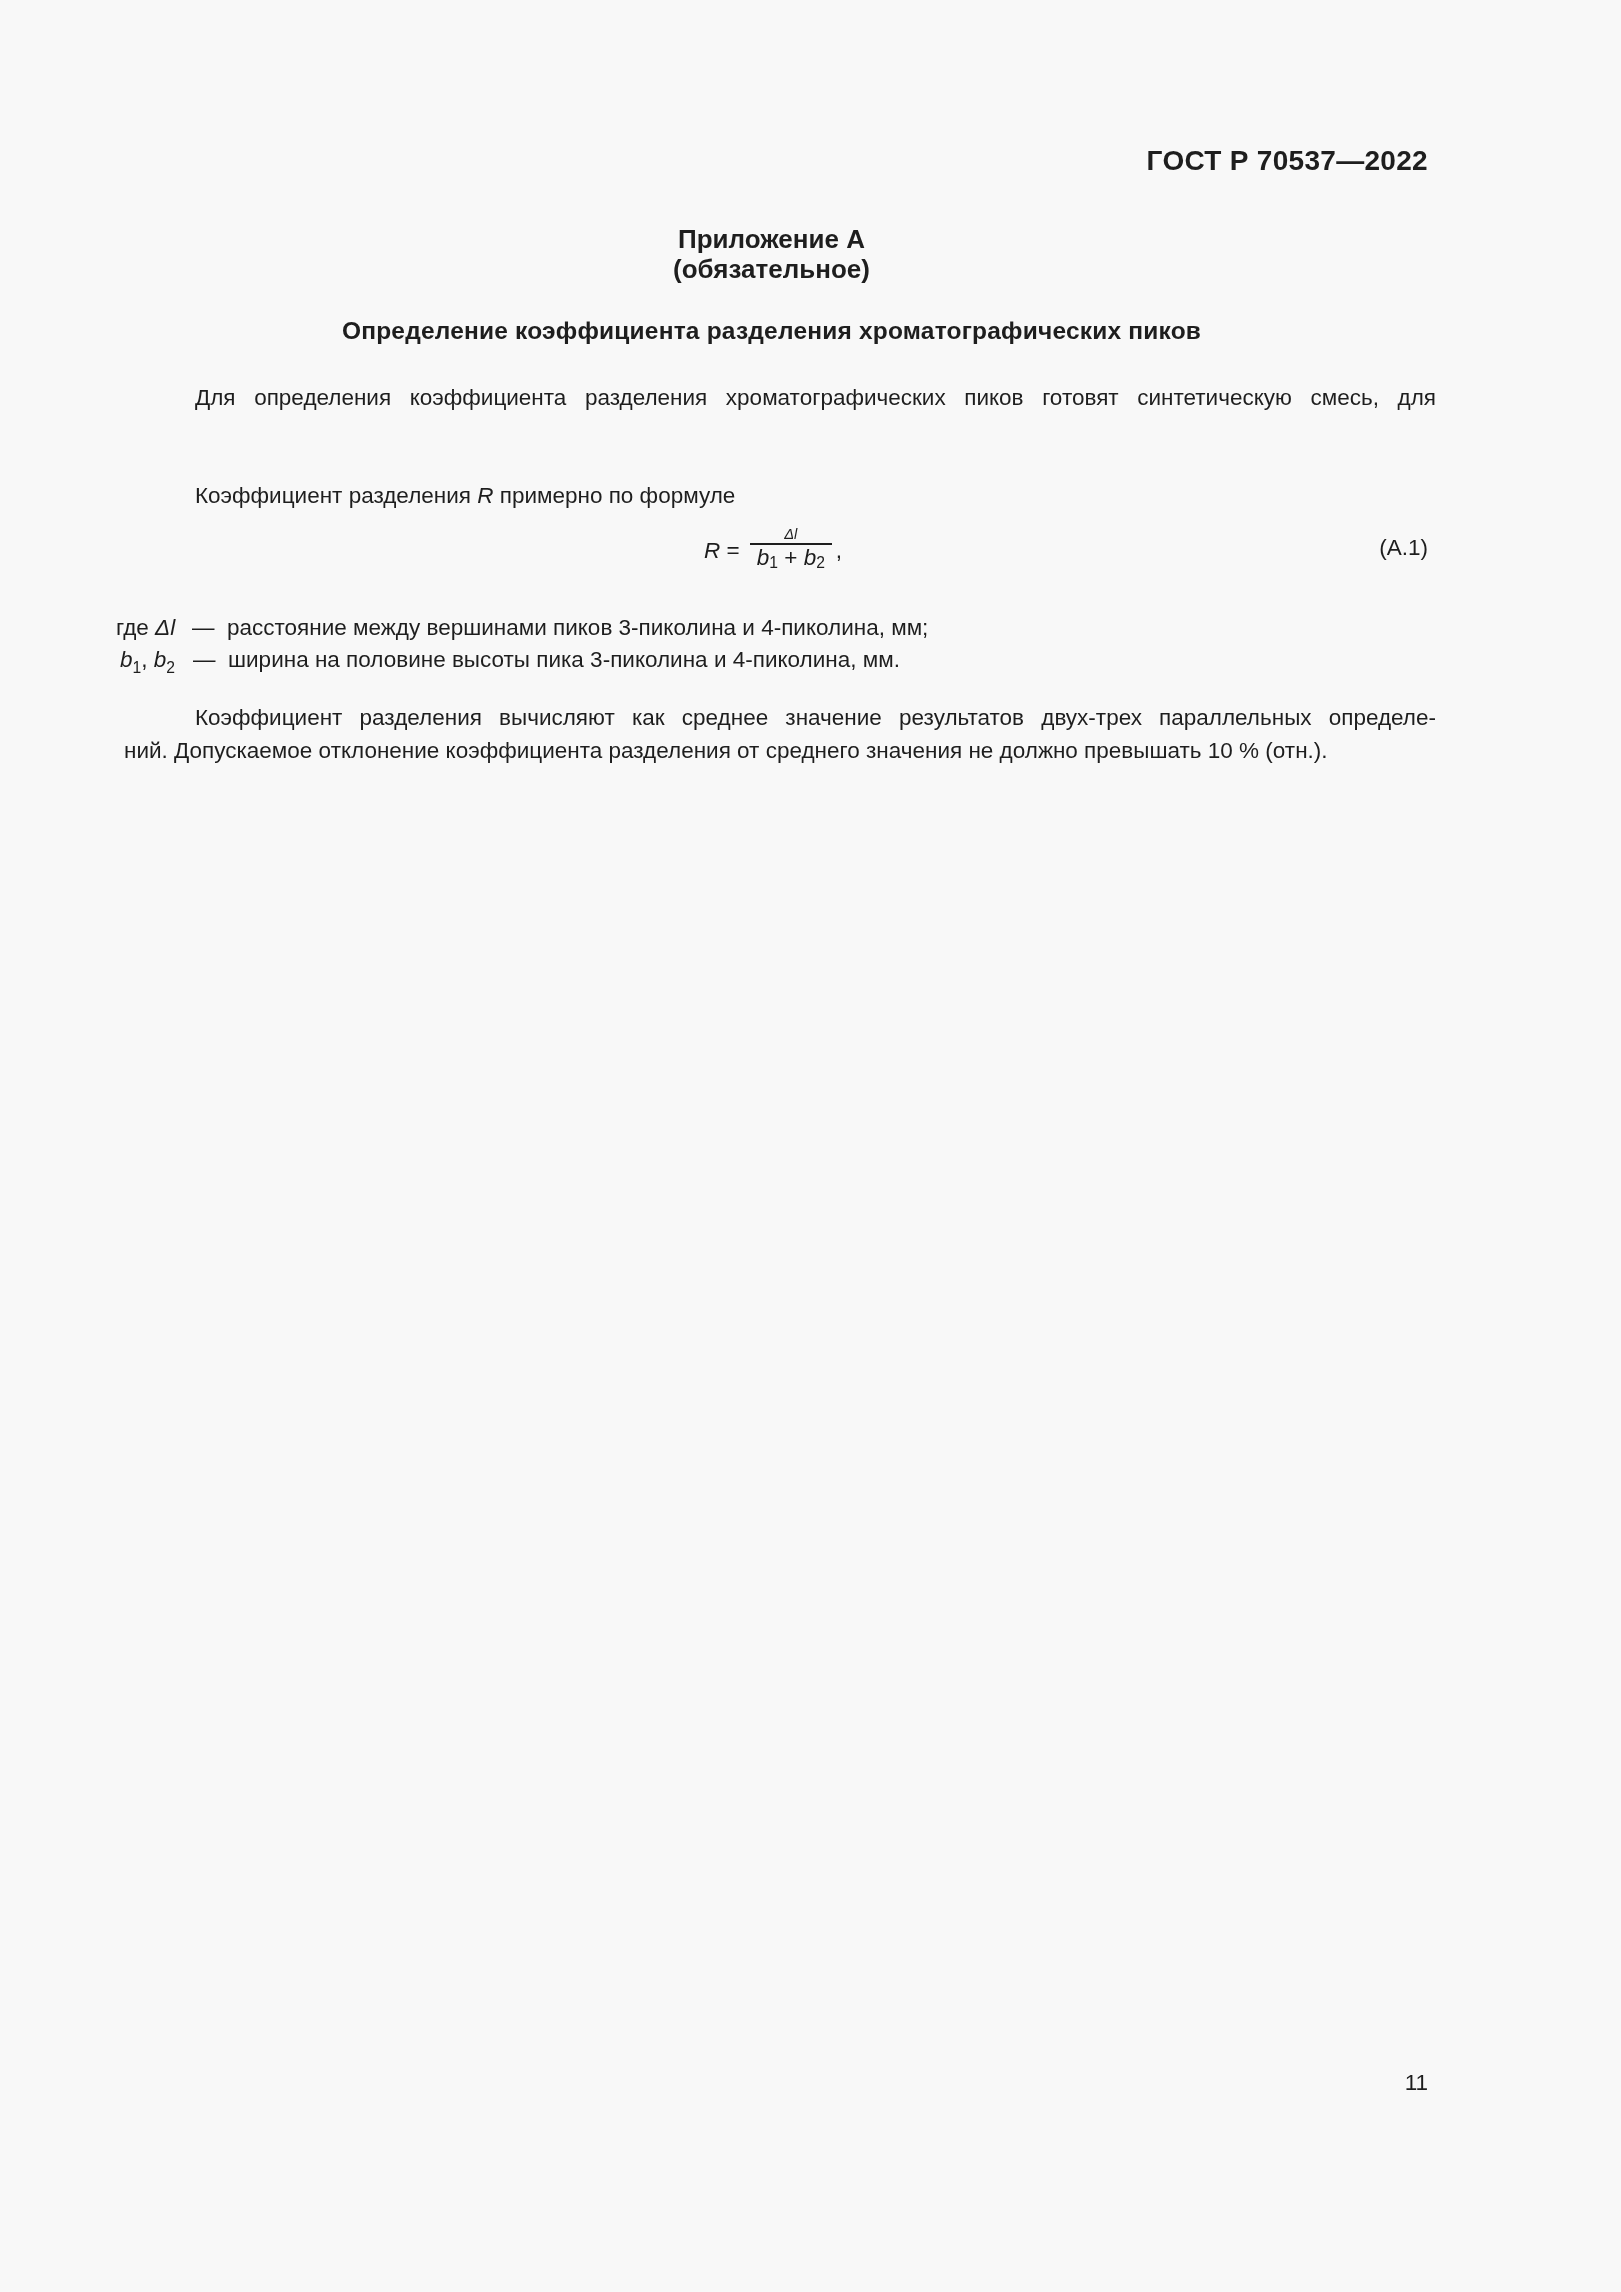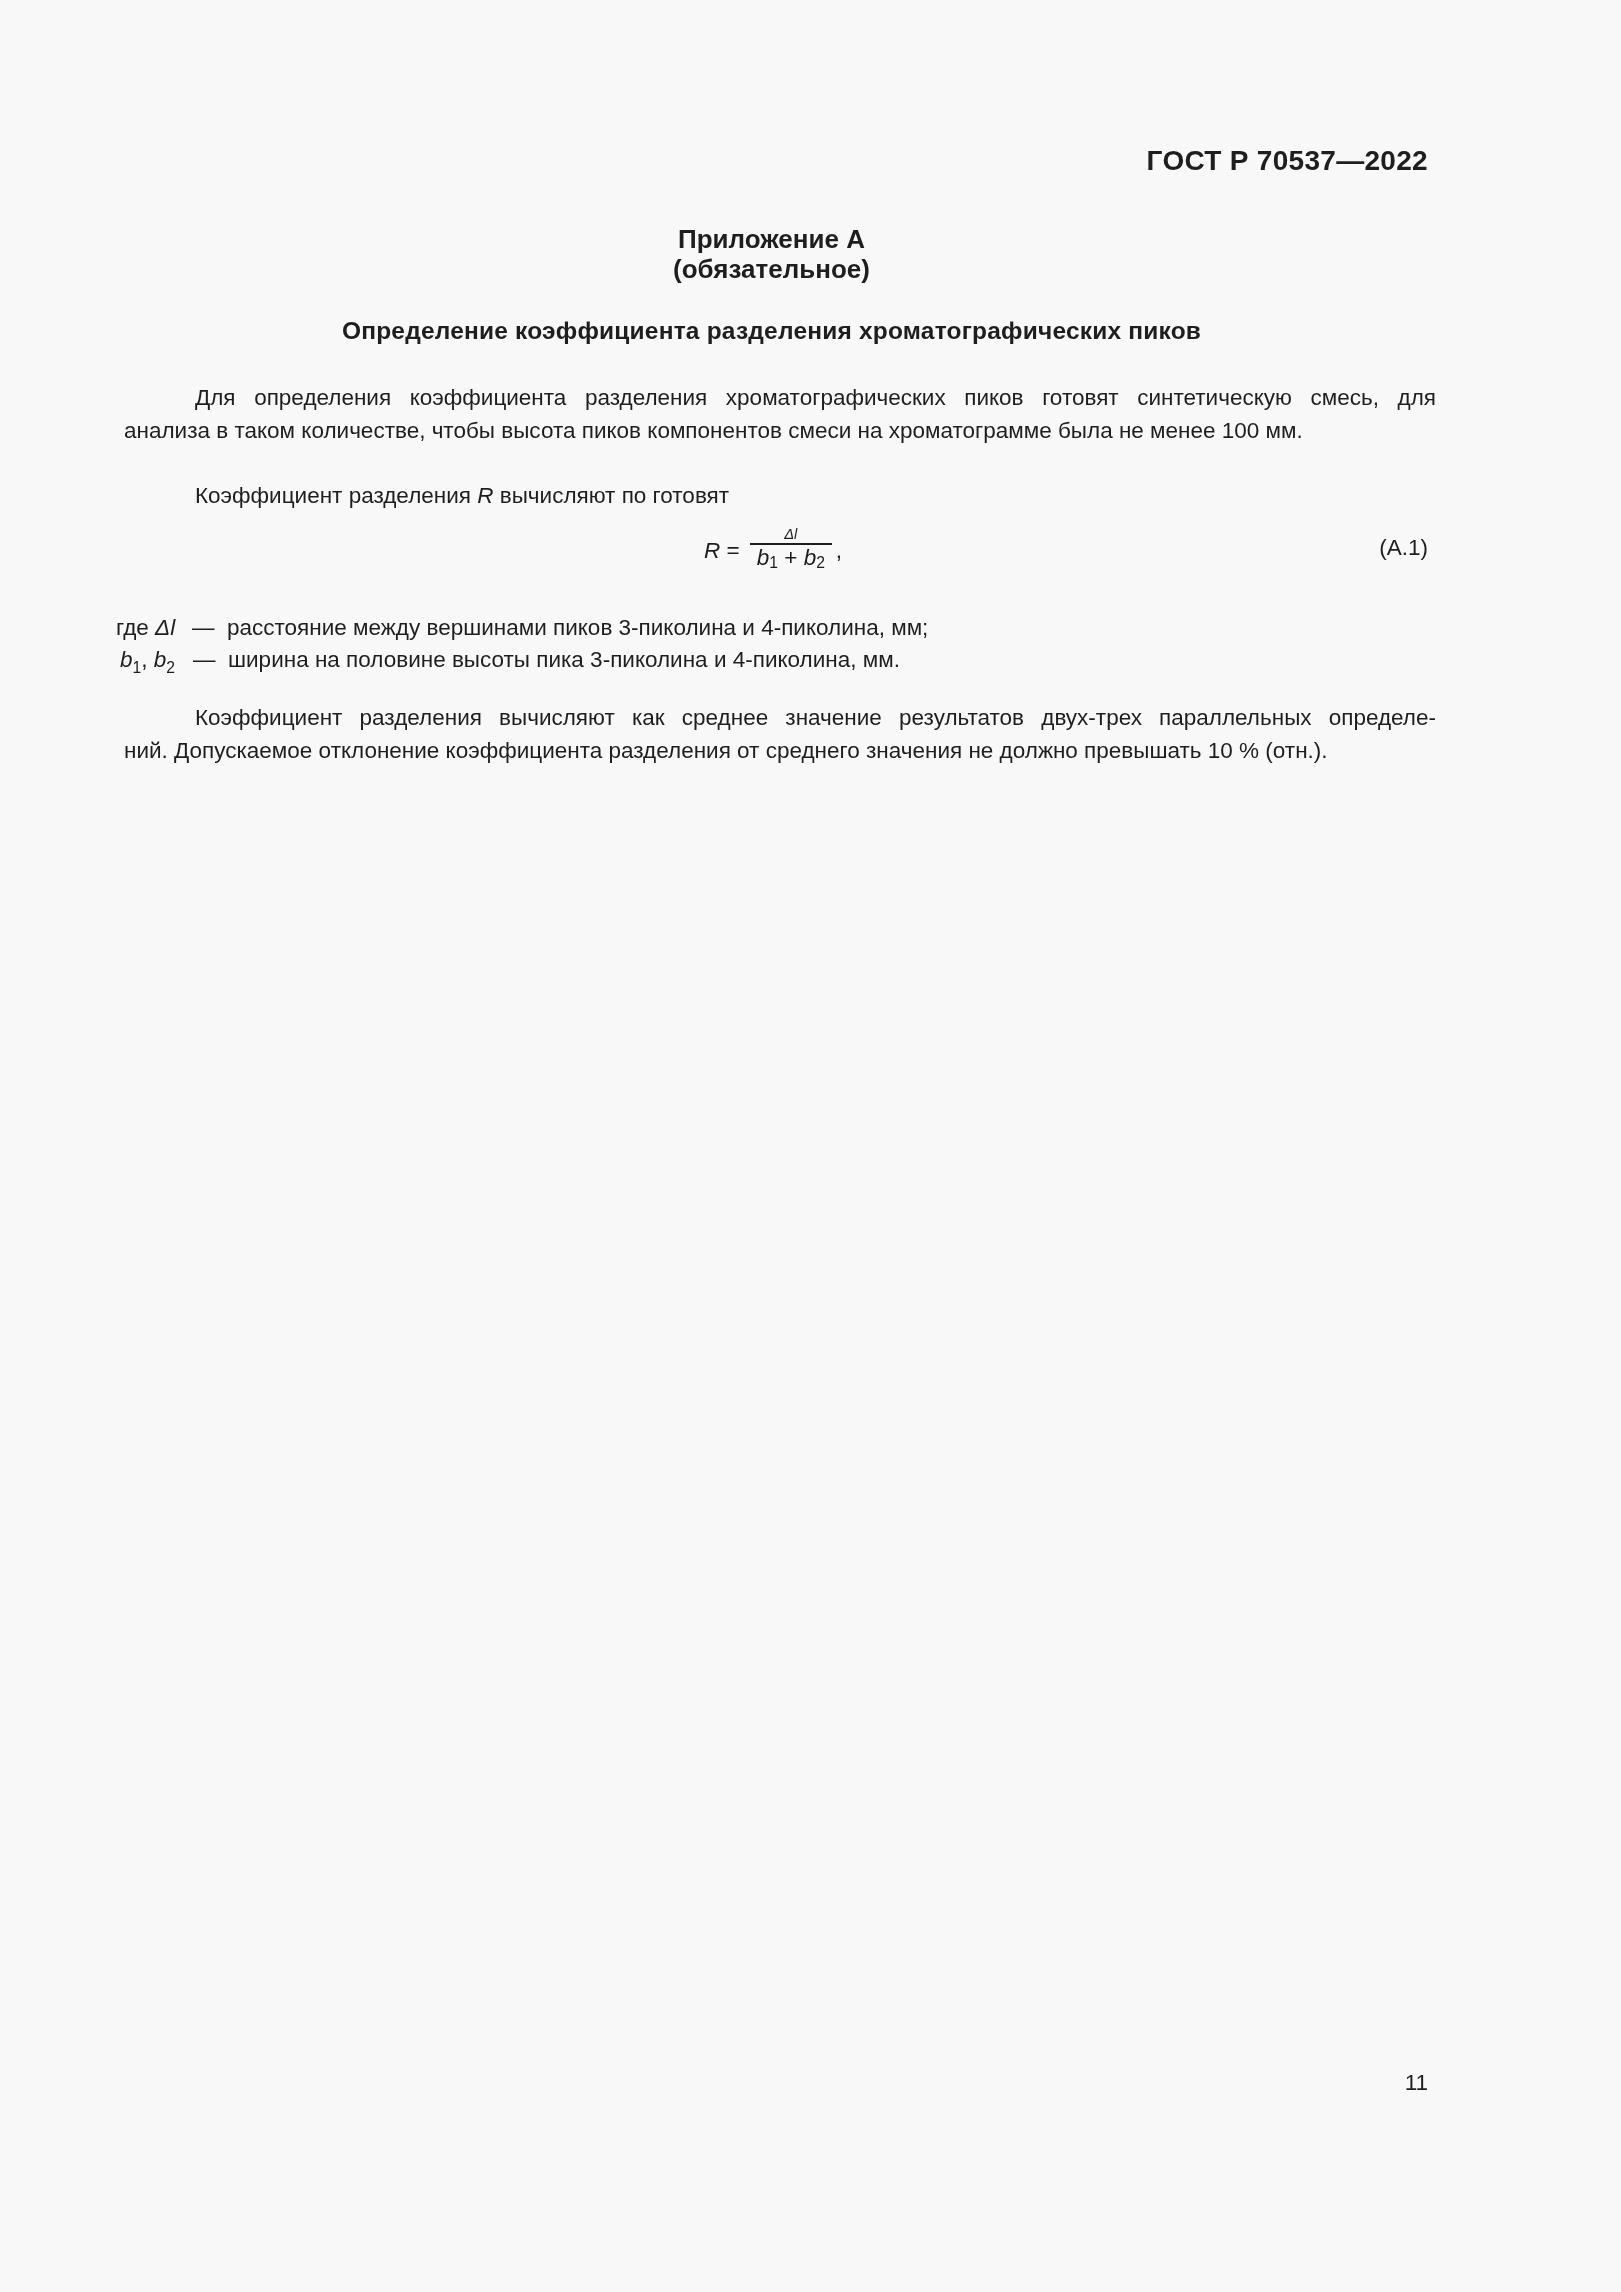--- a/index.html
+++ b/index.html
@@ -63,25 +63,24 @@
 
 <div class="abs doc-code">ГОСТ Р 70537—2022</div>
 
 <div class="abs annex annex-title">Приложение А</div>
 <div class="abs annex annex-status">(обязательное)</div>
 
 <div class="abs section-title">Определение коэффициента разделения хроматографических пиков</div>
 
 <div class="abs para p1">
   <span class="line indent">Для определения коэффициента разделения хроматографических пиков готовят синтетическую смесь, для</span>
-  <span class="line last">анализа в таком количестве, чтобы высота пиков компонентов смеси на хроматограмме была не менее 100 мм.</span>
 </div>
 
 <div class="abs para p2">
-  <span class="line last indent"><span>Коэффициент разделения </span><i>R</i><span> вычисляют по готовят</span></span>
+  <span class="line last indent"><span>Коэффициент разделения </span><i>R</i><span> примерно по формуле</span></span>
 </div>
 
 <div class="abs formula">
   <span class="var">R</span>
   <span style="white-space:pre"> = </span>
   <span class="frac">
     <span class="num">Δl</span>
     <span class="bar"></span>
     <span class="den"><i>b</i><sub>1</sub><span style="white-space:pre"> + </span><i>b</i><sub>2</sub></span>
   </span>

